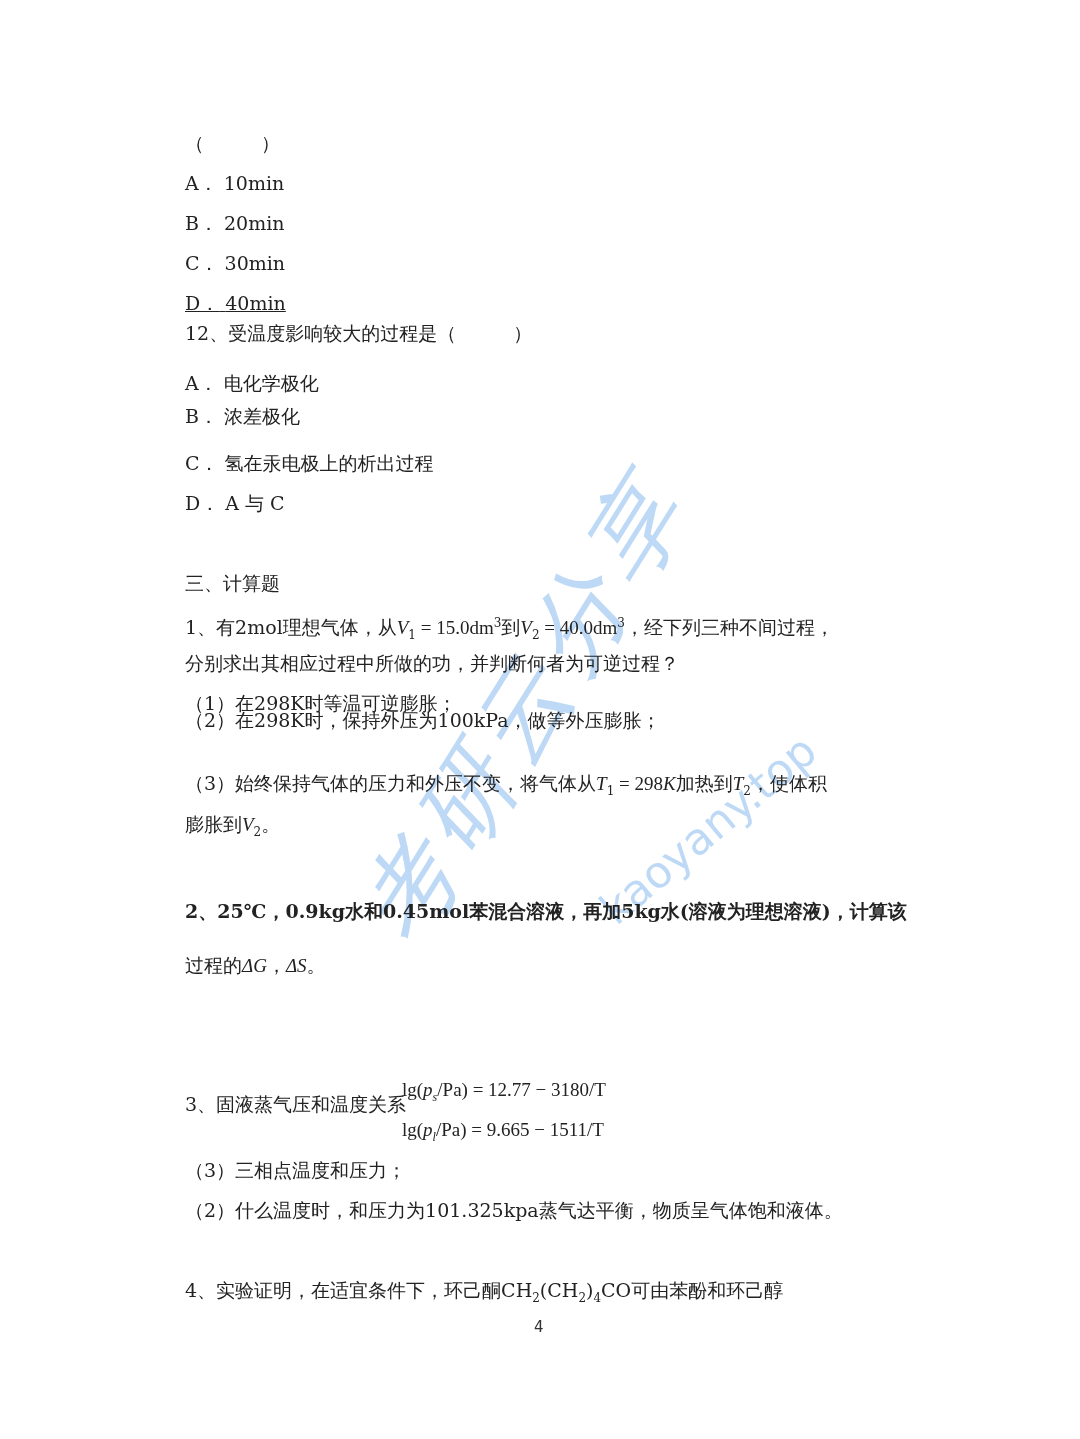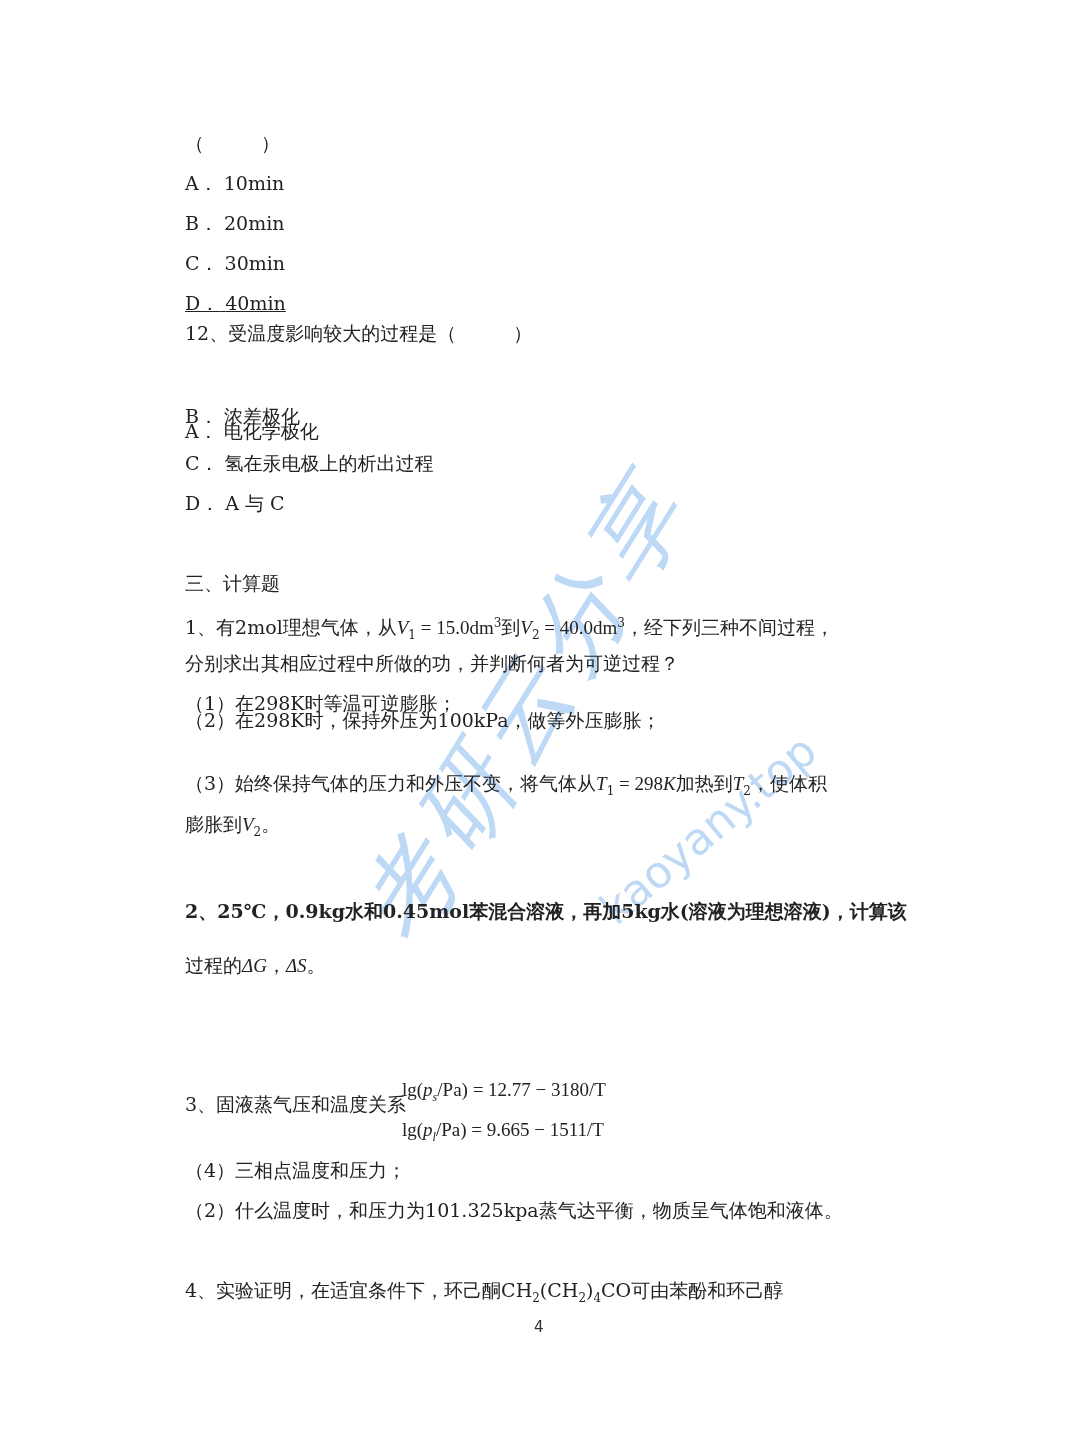--- a/index.html
+++ b/index.html
@@ -35,21 +35,21 @@
 <div class="line" style="top:251px;">
   <span>C．</span>
   <span>30min</span>
 </div>
 <div class="line" style="top:291px;text-decoration:underline;">
   <span>D．</span>
   <span>40min</span>
 </div>
 
 <div class="line" style="top:321px;">12、受温度影响较大的过程是（　　　）</div>
-<div class="line" style="top:371px;margin-top:48px;">
+<div class="line" style="top:371px;">
   <span>A．</span>
   <span>电化学极化</span>
 </div>
 <div class="line" style="top:404px;text-align:right;">
   <span>B．</span>
   <span>浓差极化</span>
 </div>
 <div class="line" style="top:451px;">
   <span>C．</span>
   <span>氢在汞电极上的析出过程</span>
@@ -79,20 +79,20 @@
   <span>过程的</span><span class="math it">ΔG</span><span>，</span><span class="math it">ΔS</span><span>。</span>
 </div>
 
 <div class="line" style="top:1092px;">3、固液蒸气压和温度关系</div>
 <div class="center math" style="left:402px; top:1078px;">
   <span>lg(</span><span class="it">p</span><sub class="it">s</sub><span>/Pa) = 12.77 − 3180/T</span>
 </div>
 <div class="center math" style="left:402px; top:1118px;">
   <span>lg(</span><span class="it">p</span><sub class="it">l</sub><span>/Pa) = 9.665 − 1511/T</span>
 </div>
-<div class="line" style="top:1158px;">（4）三相点温度和压力；</div>
+<div class="line" style="top:1158px;">（3）三相点温度和压力；</div>
 <div class="line" style="top:1198px;">（2）什么温度时，和压力为101.325kpa蒸气达平衡，物质呈气体饱和液体。</div>
 
 <div class="line" style="top:1278px;">
   <span>4、实验证明，在适宜条件下，环己酮CH</span><sub>2</sub><span>(CH</span><sub>2</sub><span>)</span><sub>4</sub><span>CO可由苯酚和环己醇</span>
 </div>
 
 <div class="pagenum">4</div>
 
 </body></html>

